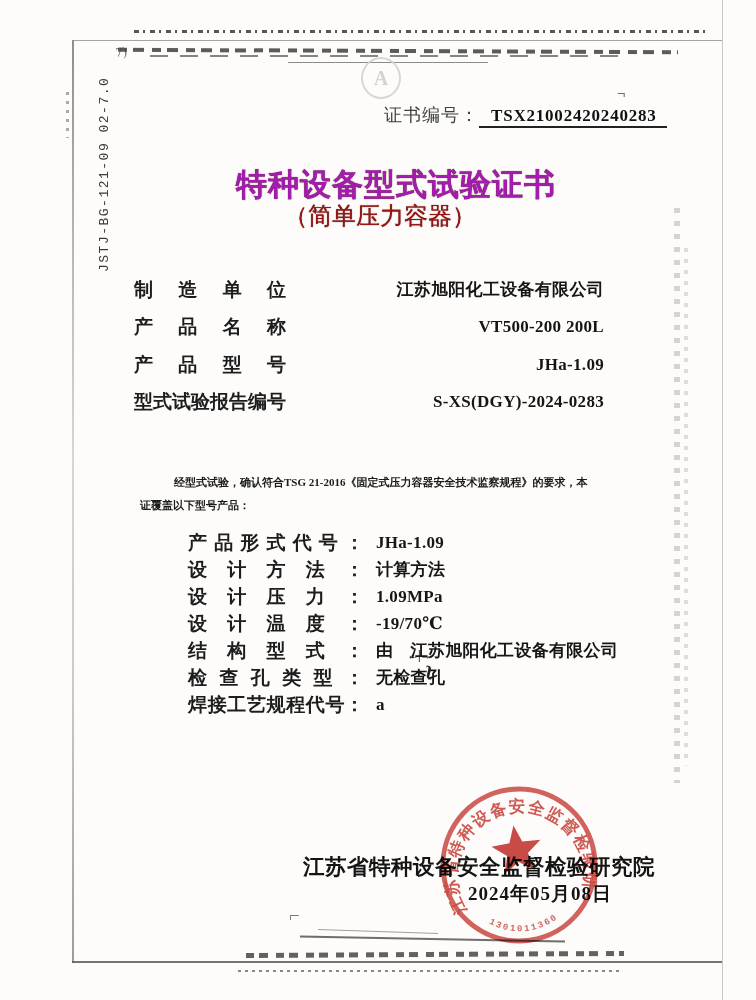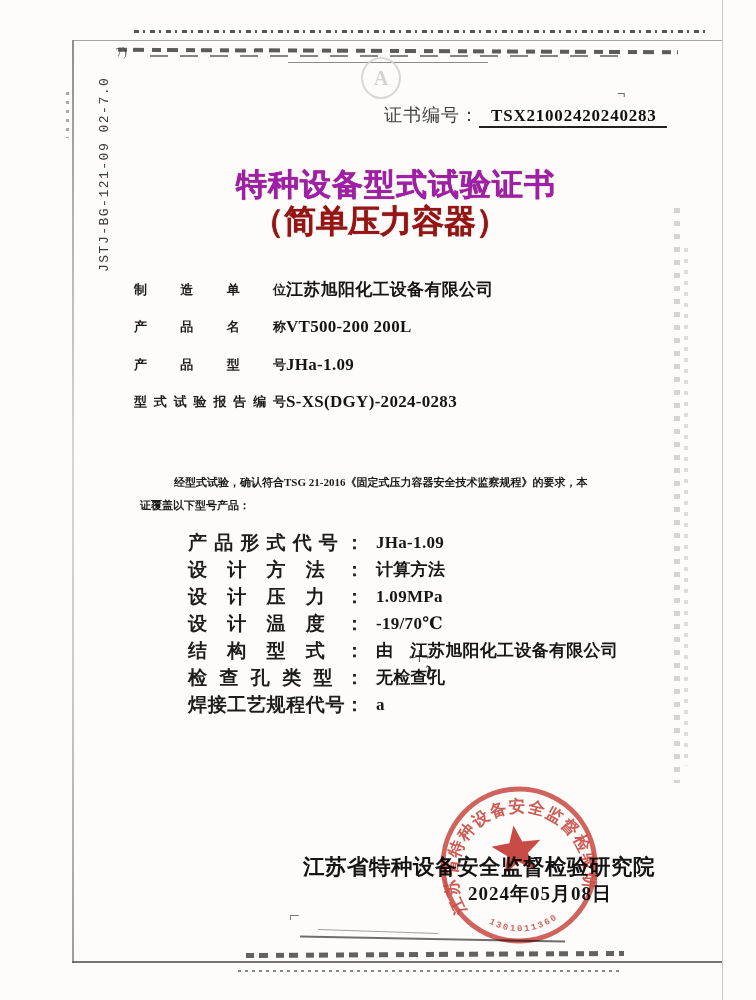--- a/index.html
+++ b/index.html
@@ -56,27 +56,27 @@
 
   .cert-no-row{position:absolute;left:384px;top:103px;white-space:nowrap;}
   .cert-no-label{font-size:18px;color:#404040;letter-spacing:1px;}
   .cert-no-value{font-size:17px;color:#111;letter-spacing:.8px;border-bottom:2px solid #222;
     padding:0 10px 1px 12px;font-weight:bold;}
 
   .title{position:absolute;left:110px;top:148px;width:540px;text-align:center;
     font-size:31px;font-weight:bold;letter-spacing:1px;margin:16px;
     color:#a21caf;text-shadow:0 0 1px #4d0606;}
   .subtitle{position:absolute;left:110px;top:200px;width:540px;text-align:center;
-    font-size:32px;font-weight:bold;color:#9a1313;text-shadow:0 0 1px #4d0606;}
+    font-size:24px;font-weight:normal;color:#9a1313;text-shadow:0 0 1px #4d0606;}
 
   .info-rows{position:absolute;left:134px;top:271px;width:470px;}
   .info-row{display:flex;height:37.5px;align-items:center;}
-  .info-label{display:inline-block;width:152px;font-size:13px;color:#1d1d1d;
+  .info-label{display:inline-block;width:152px;font-size:19px;color:#1d1d1d;
     text-align:justify;text-align-last:justify;font-weight:bold;}
-  .info-value{flex:1;text-align:left;font-size:17px;color:#151515;font-weight:bold;letter-spacing:.3px;}
+  .info-value{flex:1;text-align:right;font-size:17px;color:#151515;font-weight:bold;letter-spacing:.3px;}
 
   .statement{position:absolute;left:140px;top:471px;width:452px;margin:0;
     font-size:11px;line-height:23px;color:#1b1b1b;text-indent:34px;font-weight:bold;}
 
   .spec-rows{position:absolute;left:188px;top:529px;width:470px;}
   .spec-row{display:flex;height:27px;align-items:center;}
   .spec-label{display:inline-block;width:176px;font-size:19px;color:#1d1d1d;
     text-align:justify;text-align-last:justify;font-weight:bold;}
   .spec-value{margin-left:12px;font-size:17px;color:#161616;font-weight:bold;letter-spacing:.3px;}
 

